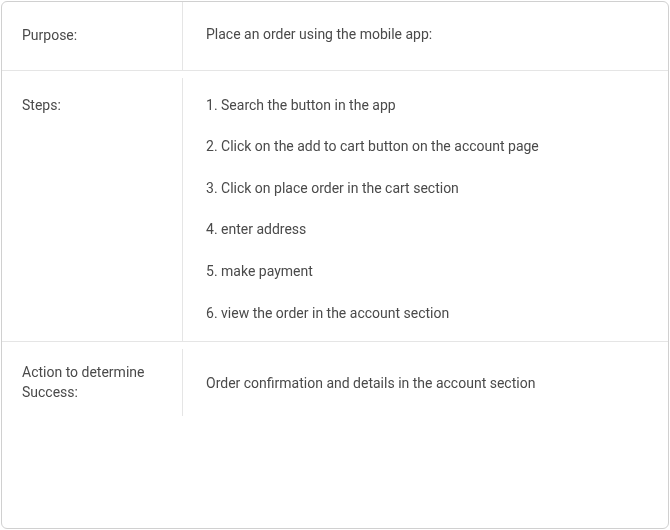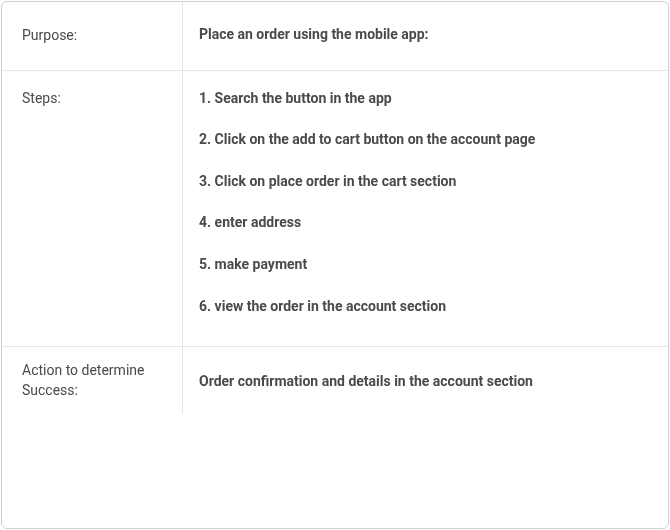--- a/index.html
+++ b/index.html
@@ -1,18 +1,19 @@
 <!DOCTYPE html>
 <html><head>
   <meta charset="utf-8">
   <style>
     * {
       box-sizing: border-box;
       margin: 0;
       padding: 0;
+      gap: 7px;
     }
     body {
       font-family: -apple-system, BlinkMacSystemFont, "Segoe UI", Roboto, Helvetica, Arial, sans-serif;
       background: #ffffff;
       color: #4a4a4a;
       font-size: 14px;
       width: 670px;
       height: 530px;
     }
     .table {
@@ -38,37 +39,37 @@
       padding: 18px 16px 18px 20px;
       border-right: 1px solid #e5e5e5;
       color: #4a4a4a;
       font-weight: 400;
       line-height: 1.4;
     }
     .cell-value {
       flex: 1;
       padding: 18px 16px 18px 16px;
       color: #4a4a4a;
-      font-weight: 700;
+      font-weight: 400;
     }
     .cell-label.top, .cell-value.top {
       padding-top: 24px;
       padding-bottom: 24px;
     }
     .steps-list {
       list-style: none;
       counter-reset: step;
     }
     .steps-list li {
       counter-increment: step;
       margin-bottom: 22px;
       line-height: 1.4;
     }
     .steps-list li:last-child {
-      margin-bottom: 12px;
+      margin-bottom: 0;
     }
     .steps-list li::before {
       content: counter(step) ". ";
     }
     .row-steps .cell-label {
       padding-top: 18px;
     }
     .row-steps .cell-value {
       padding-top: 18px;
       padding-bottom: 18px;

